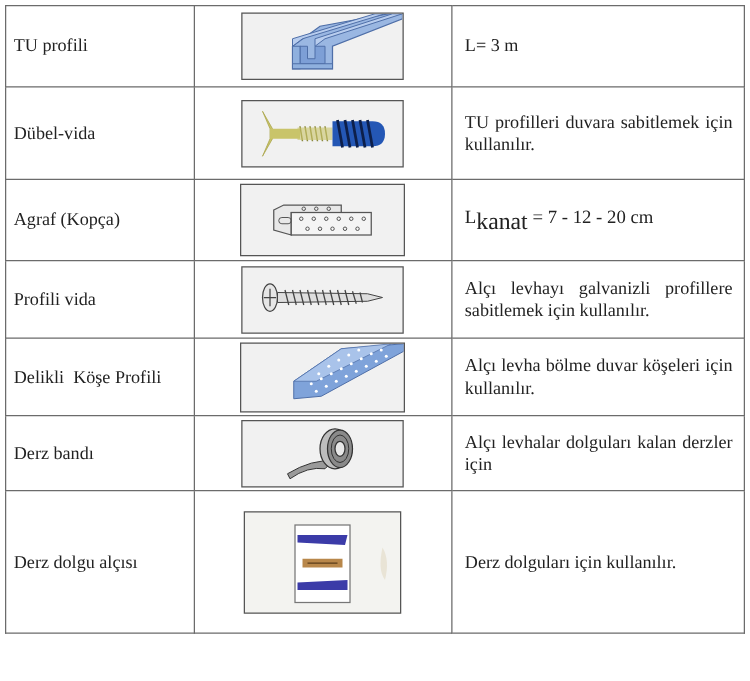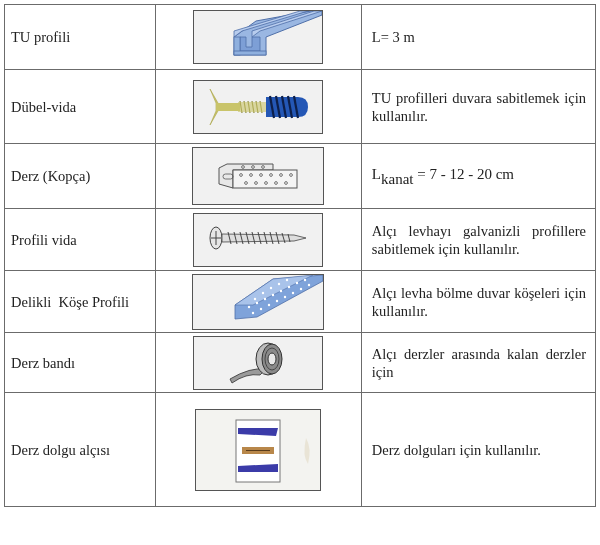--- a/index.html
+++ b/index.html
@@ -18,21 +18,21 @@
   }
   td.name { width: 145px; padding-left: 6px !important; }
   td.img { width: 209px; text-align: center; }
   td.desc { width: 222px; padding-left: 10px !important; padding-right: 9px !important; text-align: justify; }
   .imgbox {
     display: inline-block; width: 128px; height: 52px;
     border: 1px solid #555; background: #f1f1f1; position: relative; overflow: hidden;
     vertical-align: middle;
   }
   .imgbox svg { position: absolute; left: 0; top: 0; width: 100%; height: 100%; }
-  sub.k { font-size: 15px; vertical-align: -5px; }
+  sub.k { font-size: 19px; vertical-align: -5px; }
   .lkanat { font-size: 15px; }
 </style>
 </head>
 <body>
 
 <table class="mat">
   <tbody>
 
     <tr style="height:65px">
       <td class="name">TU profili</td>
@@ -76,21 +76,21 @@
                 <line x1="94" y1="15" x2="98" y2="37"></line>
               <line x1="100" y1="15" x2="104" y2="37"></line>
             </g>
           </svg>
         </span>
       </td>
       <td class="desc">TU profilleri duvara sabitlemek için kullanılır.</td>
     </tr>
 
     <tr style="height:65px">
-      <td class="name">Derz (Kopça)</td>
+      <td class="name">Agraf (Kopça)</td>
       <td class="img">
         <span class="imgbox" style="width:130px;height:56px;">
           <svg viewBox="0 0 130 56">
             <polygon points="26,20 34,16 80,16 80,22 40,22 40,40 26,36" fill="#e8e8e8" stroke="#555" stroke-width="1"></polygon>
             <rect x="40" y="22" width="64" height="18" fill="#f4f4f4" stroke="#555" stroke-width="1"></rect>
             <rect x="30" y="26" width="10" height="5" rx="2.5" fill="none" stroke="#555" stroke-width="0.8"></rect>
             <g fill="none" stroke="#555" stroke-width="0.8">
               <circle cx="48" cy="27" r="1.4"></circle>
                 <circle cx="58" cy="27" r="1.4"></circle>
                 <circle cx="68" cy="27" r="1.4"></circle>
@@ -182,21 +182,21 @@
         <span class="imgbox">
           <svg viewBox="0 0 128 52">
             <path d="M38,46 Q52,36 66,38 L72,32 Q56,30 36,42 Z" fill="#9a9a9a" stroke="#333" stroke-width="0.8"></path>
             <ellipse cx="74" cy="22" rx="12" ry="16" fill="#bdbdbd" stroke="#333" stroke-width="1"></ellipse>
             <ellipse cx="78" cy="22" rx="10" ry="15" fill="#8a8a8a" stroke="#333" stroke-width="1"></ellipse>
             <ellipse cx="78" cy="22" rx="7" ry="11" fill="none" stroke="#333" stroke-width="0.8"></ellipse>
             <ellipse cx="78" cy="22" rx="4" ry="6" fill="#e8e8e8" stroke="#333" stroke-width="1"></ellipse>
           </svg>
         </span>
       </td>
-      <td class="desc">Alçı derzler arasında kalan derzler için</td>
+      <td class="desc">Alçı levhalar dolguları kalan derzler için</td>
     </tr>
 
     <tr style="height:114px">
       <td class="name">Derz dolgu alçısı</td>
       <td class="img">
         <span class="imgbox" style="width:124px;height:80px;background:#f3f3f0;">
           <svg viewBox="0 0 124 80">
             <rect x="40" y="10" width="44" height="62" fill="#ffffff" stroke="#777" stroke-width="1"></rect>
             <polygon points="42,18 82,18 80,26 42,24" fill="#3b3ba8"></polygon>
             <rect x="46" y="37" width="32" height="7" fill="#b8874a"></rect>

